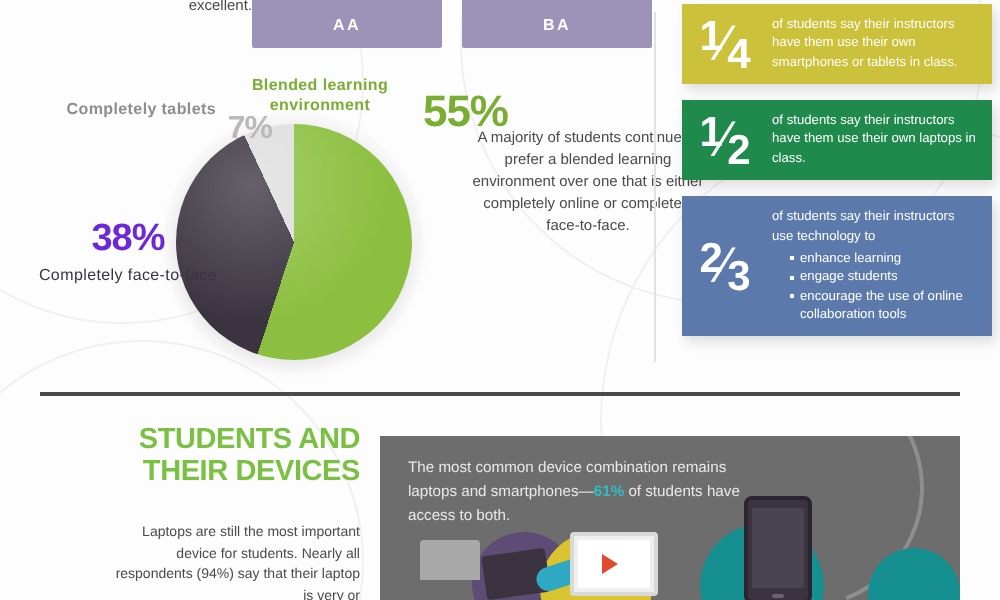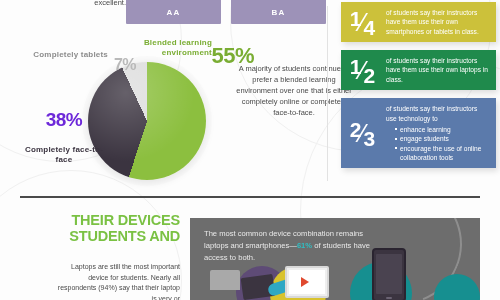--- a/index.html
+++ b/index.html
@@ -43,30 +43,30 @@
   .pie-shine{position:absolute;inset:0;border-radius:50%;
     background:radial-gradient(circle at 32% 26%, rgba(255,255,255,0.22), rgba(255,255,255,0) 58%);}
 
   .lbl-online{position:absolute;left:22px;top:50px;width:86px;text-align:right;}
   .lbl-online .cap{font-size:8px;font-weight:bold;color:#8d8d8d;line-height:1.15;letter-spacing:.2px;}
   .lbl-online .pct{
     position:absolute;right:-28px;top:6px;
     font-size:16px;font-weight:bold;color:#b9b9b9;letter-spacing:-.5px;
   }
 
-  .lbl-blended{position:absolute;left:108px;top:38px;width:104px;text-align:right;}
+  .lbl-blended{position:absolute;left:108px;top:38px;width:104px;text-align:center;}
   .lbl-blended .cap{font-size:8px;font-weight:bold;color:#7aad33;line-height:1.2;letter-spacing:.2px;}
   .lbl-blended .pct{
     position:absolute;right:-42px;top:5px;
     font-size:22px;font-weight:bold;color:#7aad33;letter-spacing:-.5px;
   }
 
   .lbl-f2f{position:absolute;left:18px;top:110px;width:92px;text-align:center;}
   .lbl-f2f .pct{font-size:19px;font-weight:bold;color:#6d28d9;letter-spacing:-.5px;line-height:1;text-align:center;}
-  .lbl-f2f .cap{font-size:8px;font-weight:bold;color:#3b3440;line-height:1.2;margin-top:16px;letter-spacing:.2px;}
+  .lbl-f2f .cap{font-size:8px;font-weight:normal;color:#3b3440;line-height:1.2;margin-top:4px;letter-spacing:.2px;}
 
   .pie-note{
     position:absolute;left:207px;top:64px;width:118px;
     font-size:7.5px;color:#4a4a4a;line-height:1.45;text-align:center;margin-left:28px;
   }
 
   .v-divider{position:absolute;left:327px;top:6px;width:1px;height:175px;background:#e2e2e2;}
 
   
   .stats{position:absolute;left:341px;top:2px;width:155px;}
@@ -204,22 +204,22 @@
           <li>engage students</li>
           <li>encourage the use of online collaboration tools</li>
         </ul>
       </div>
     </div>
   </div>
 
   <div class="h-divider"></div>
 
   <div class="sec-title">
+    <div>STUDENTS AND</div>
     <div>THEIR DEVICES</div>
-    <div>STUDENTS AND</div>
   </div>
 
   <div class="sec-body">Laptops are still the most important device for students. Nearly all respondents (94%) say that their laptop is very or</div>
 
   <div class="gray-panel">
     <div class="gp-arc"></div>
 
     <div class="gp-text">
       <span>The most common device combination remains laptops and smartphones—</span><b>61%</b><span> of students have access to both.</span>
     </div>

